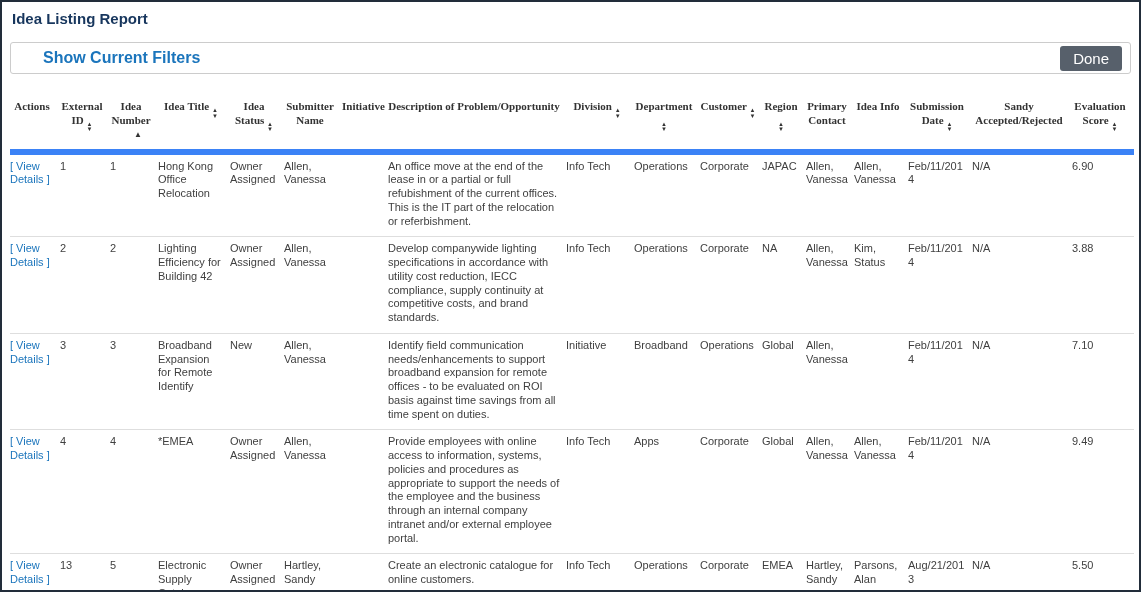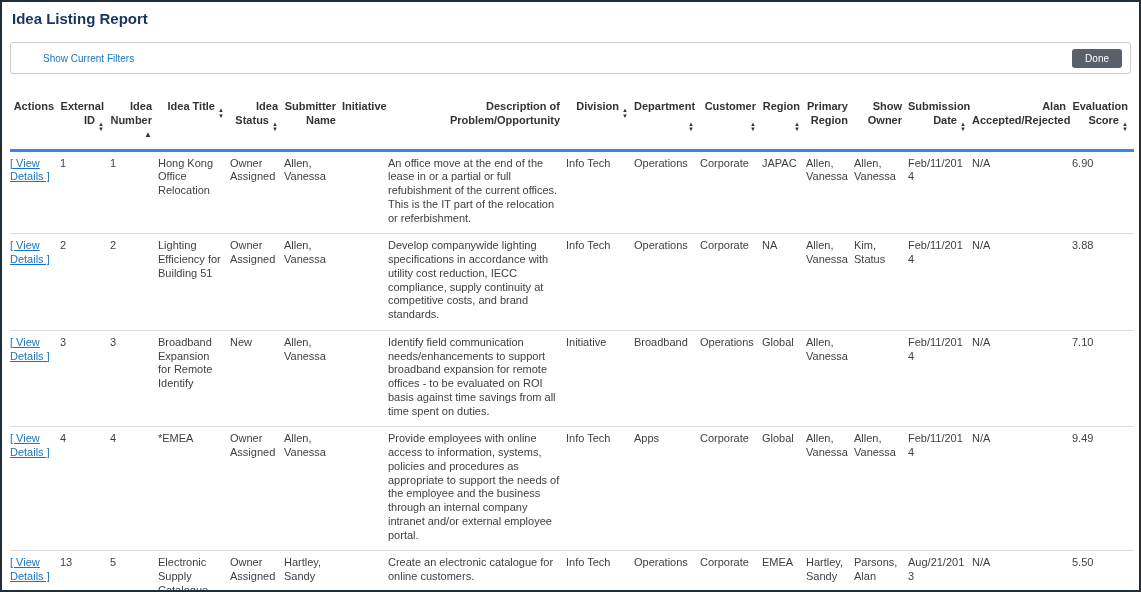--- a/index.html
+++ b/index.html
@@ -9,48 +9,48 @@
   }
   .page-title {
     margin:8px 0 8px 10px; font-size:15px; font-weight:bold; color:#17365d;
   }
   .filter-bar {
     margin:15px 8px 0 8px; height:32px; box-sizing:border-box;
     border:1px solid #cccccc; border-radius:3px; background:#fff;
     display:flex; align-items:center;
   }
   .link { color:#1b75bc; text-decoration:none; cursor:pointer; }
-  .show-filters { margin-left:32px; font-size:10px; }
+  .show-filters { margin-left:32px; font-size:16px;font-weight:bold; }
   .done-btn {
     margin-left:auto; margin-right:8px;
     background:#57606b; color:#ffffff; border:none; border-radius:3px;
-    font-size:10px; padding:4px 13px; cursor:pointer;
+    font-size:15px; padding:4px 13px; cursor:pointer;
     font-family:"Liberation Sans", sans-serif;
   }
   table.report {
     border-collapse:collapse; table-layout:fixed;
     width:1124px; margin:20px 8px 0 8px;
     font-size:11px; color:#3f3f3f;
   }
   table.report th {
-    text-align:right; vertical-align:top; font-weight:bold; color:#333333;
-    padding:6px 6px 10px 0; border-bottom:3px solid #3b82f6; line-height:1.25;
+    text-align:center; vertical-align:top; font-weight:bold; color:#333333;
+    padding:6px 6px 10px 0; border-bottom:6px solid #3b82f6; line-height:1.25;font-family:Liberation Serif, serif;
   }
   table.report td {
     vertical-align:top; padding:5px 6px 8px 0;
     border-bottom:1px solid #dedede; line-height:1.25;
     overflow-wrap:break-word;
   }
   .sort-icon {
     display:inline-flex; flex-direction:column; align-items:center;
     vertical-align:-2px; line-height:1; cursor:pointer;
   }
   .sort-icon span { font-size:6px; line-height:0.95; color:#333; }
   .active-sort { font-size:8px; color:#333; margin:3px 0 0 14px; line-height:1; }
-  .view-details { display:inline-block;text-decoration:underline; }
+  .view-details { display:inline-block; }
 </style>
 </head>
 <body>
 
 <div class="page">
 
   <div class="page-title">Idea Listing Report</div>
 
   <div class="filter-bar">
     <a class="link show-filters" href="#">Show Current Filters</a>
@@ -105,27 +105,27 @@
               <span>▼</span>
             </span></th>
           <th>Customer <span class="sort-icon">
               <span>▲</span>
               <span>▼</span>
             </span></th>
           <th>Region <span class="sort-icon">
               <span>▲</span>
               <span>▼</span>
             </span></th>
-          <th>Primary Region</th>
-          <th>Show Owner</th>
+          <th>Primary Contact</th>
+          <th>Idea Info</th>
           <th>Submission Date <span class="sort-icon">
               <span>▲</span>
               <span>▼</span>
             </span></th>
-          <th>Alan Accepted/Rejected</th>
+          <th>Sandy Accepted/Rejected</th>
           <th>Evaluation Score <span class="sort-icon">
               <span>▲</span>
               <span>▼</span>
             </span></th>
         </tr>
     </thead>
     <tbody id="table-body">
         <tr>
           <td><a class="link view-details" href="#">[ View Details ]</a></td>
           <td>1</td>
@@ -142,21 +142,21 @@
           <td>Allen, Vanessa</td>
           <td>Allen, Vanessa</td>
           <td>Feb/11/2014</td>
           <td>N/A</td>
           <td>6.90</td>
         </tr>
         <tr>
           <td><a class="link view-details" href="#">[ View Details ]</a></td>
           <td>2</td>
           <td>2</td>
-          <td>Lighting Efficiency for Building 51</td>
+          <td>Lighting Efficiency for Building 42</td>
           <td>Owner Assigned</td>
           <td>Allen, Vanessa</td>
           <td></td>
           <td>Develop companywide lighting specifications in accordance with utility cost reduction, IECC compliance, supply continuity at competitive costs, and brand standards.</td>
           <td>Info Tech</td>
           <td>Operations</td>
           <td>Corporate</td>
           <td>NA</td>
           <td>Allen, Vanessa</td>
           <td>Kim, Status</td>

